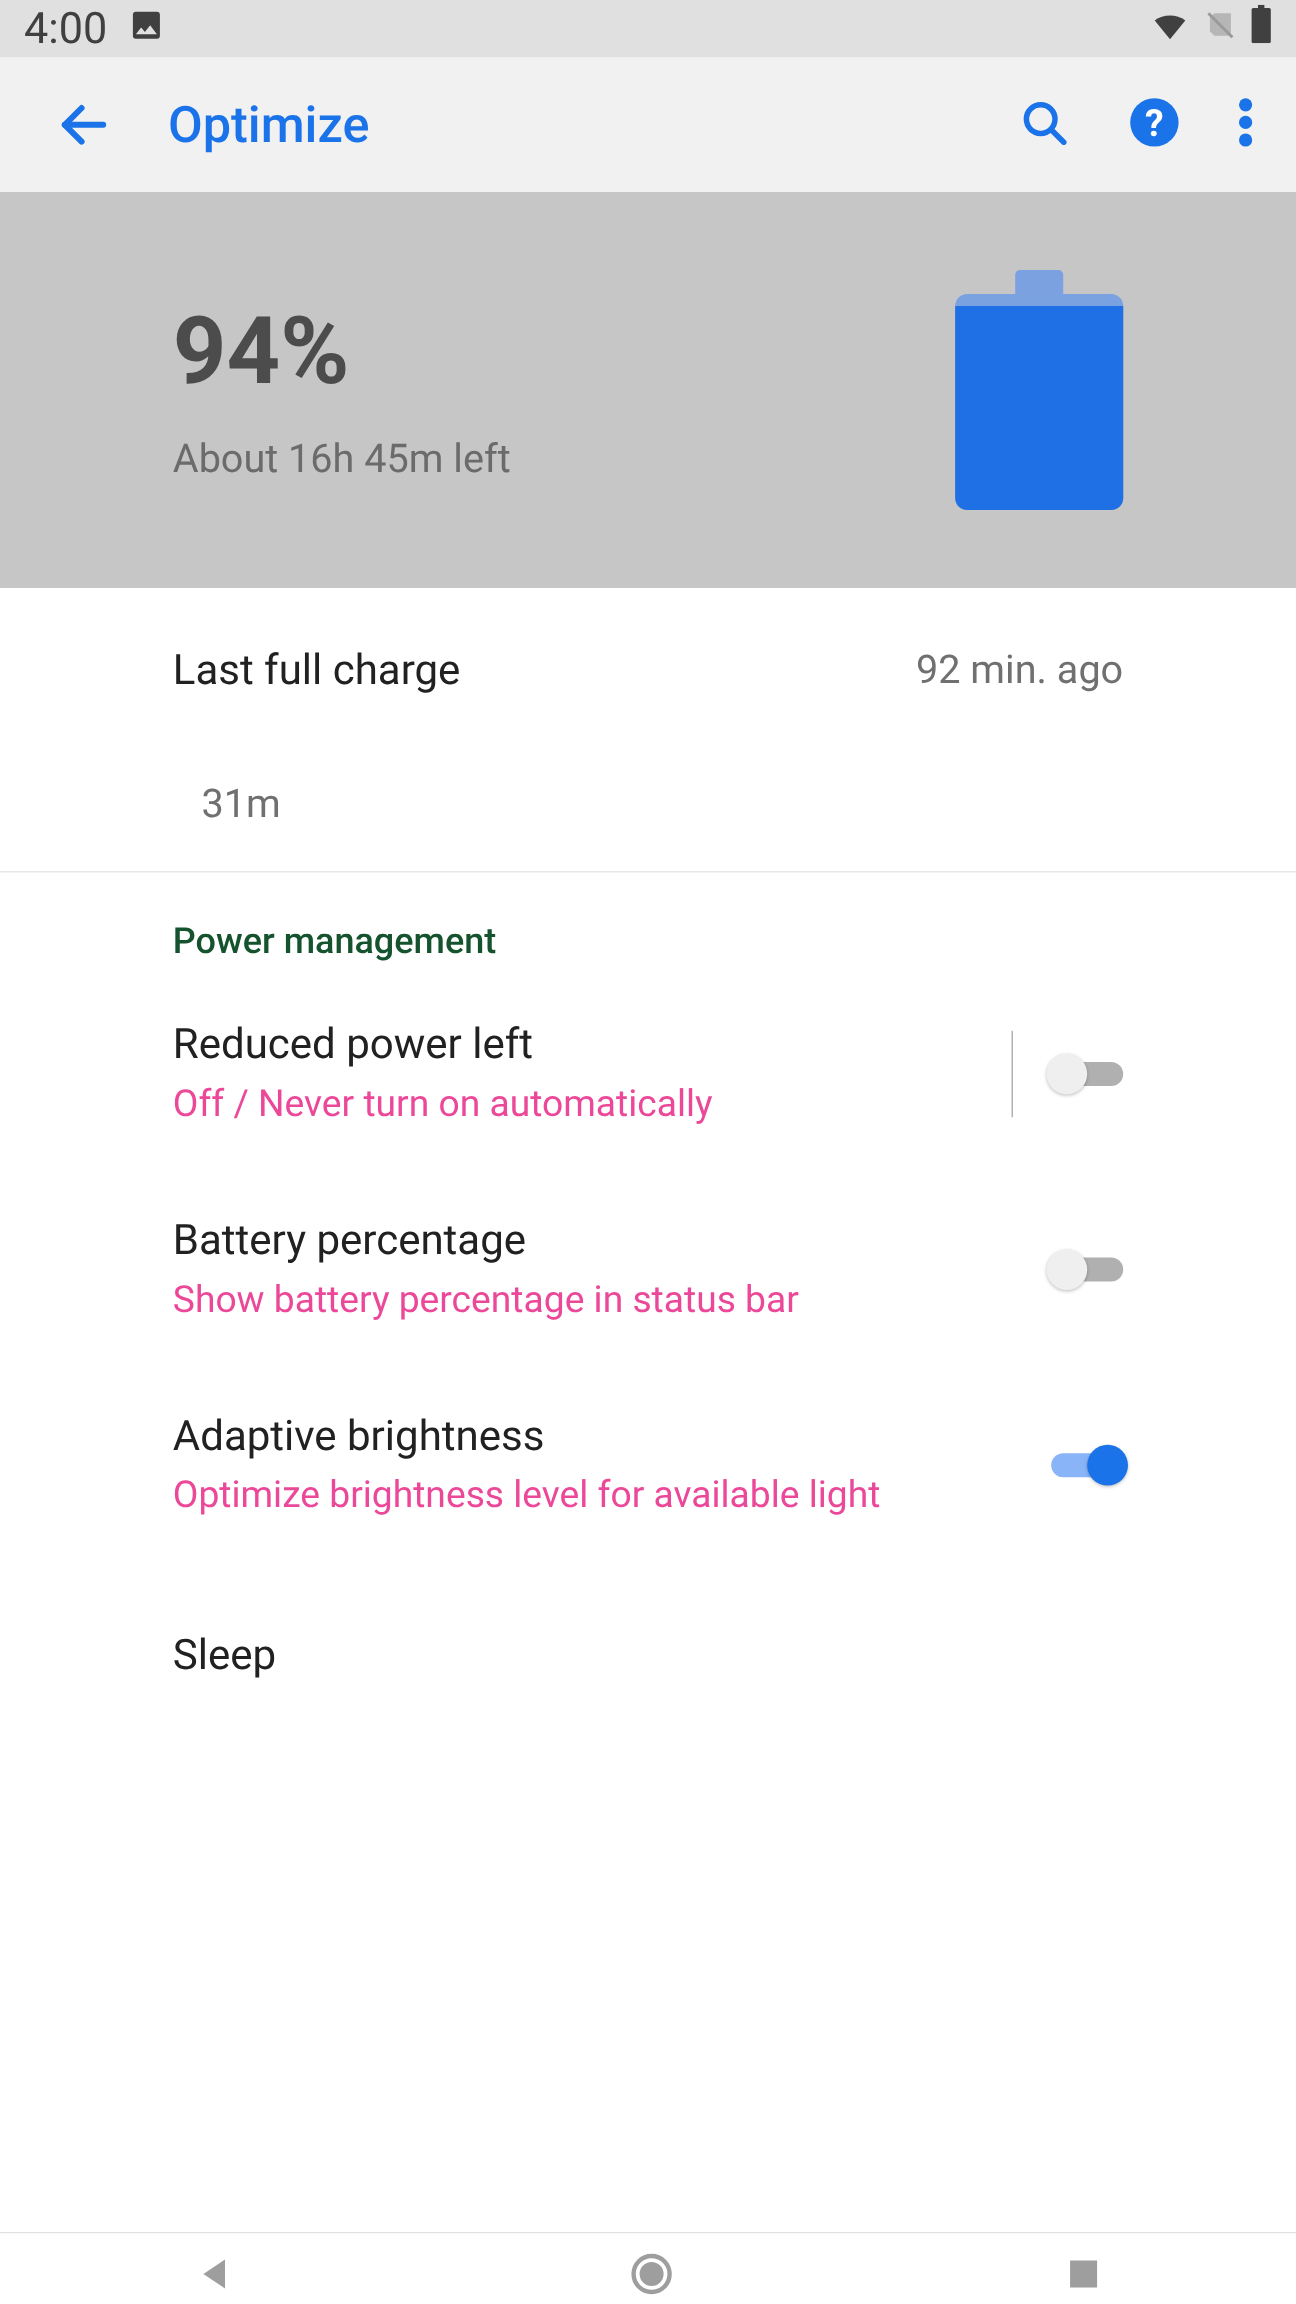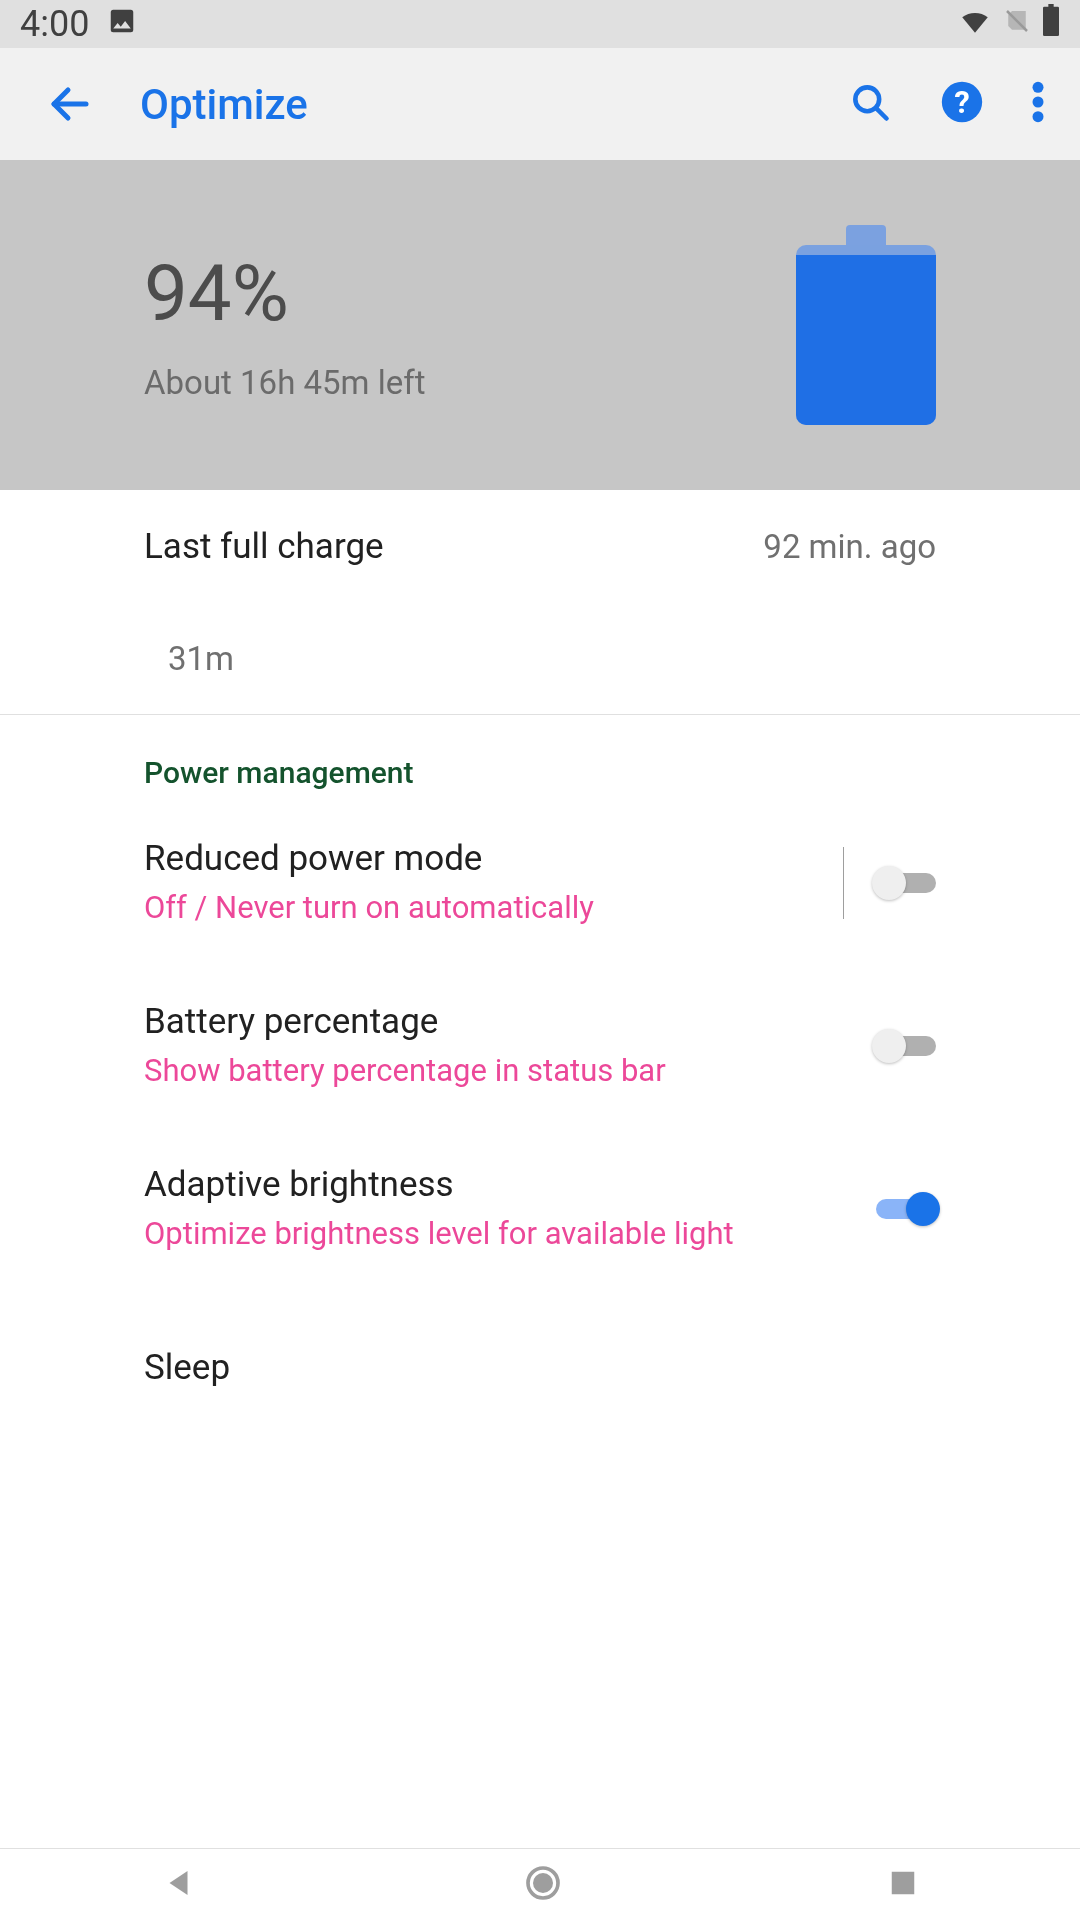--- a/index.html
+++ b/index.html
@@ -55,21 +55,21 @@
     height: 330px;
     background: #c6c6c6;
     display: flex;
     align-items: center;
     padding: 0 144px;
     justify-content: space-between;
   }
   .hero-text .pct {
     font-size: 78px;
     color: #4c4c4c;
-    font-weight: 400;
+    font-weight: 700;
   }
   .hero-text .est {
     font-size: 33px;
     color: #6b6b6b;
     margin-top: 24px;
   }
   .battery-graphic {
     position: relative;
     width: 140px;
     height: 200px;
@@ -99,20 +99,21 @@
     height: 24px;
     background: #7ba1e0;
     border-top-left-radius: 4px;
     border-top-right-radius: 4px;
   }
 
   
   .content {
     height: calc(1920px - 48px - 112px - 330px - 72px);
     overflow: hidden;
+    margin-top: 12px;
   }
   .row {
     display: flex;
     align-items: center;
     padding: 36px 144px 36px 144px;
     min-height: 108px;
   }
   .row .left { flex: 1; }
   .row .title {
     font-size: 35px;
@@ -283,21 +284,21 @@
   <div class="row">
     <div class="value">31m</div>
   </div>
 
   <div class="divider"></div>
 
   <div class="section-header">Power management</div>
 
   <div class="row">
     <div class="left">
-      <div class="title">Reduced power mode</div>
+      <div class="title">Reduced power left</div>
       <div class="sub">Off / Never turn on automatically</div>
     </div>
     <div class="sep-line"></div>
     <div class="switch off">
       <div class="switch-track"></div>
         <div class="switch-thumb"></div>
     </div>
   </div>
 
   <div class="row">

